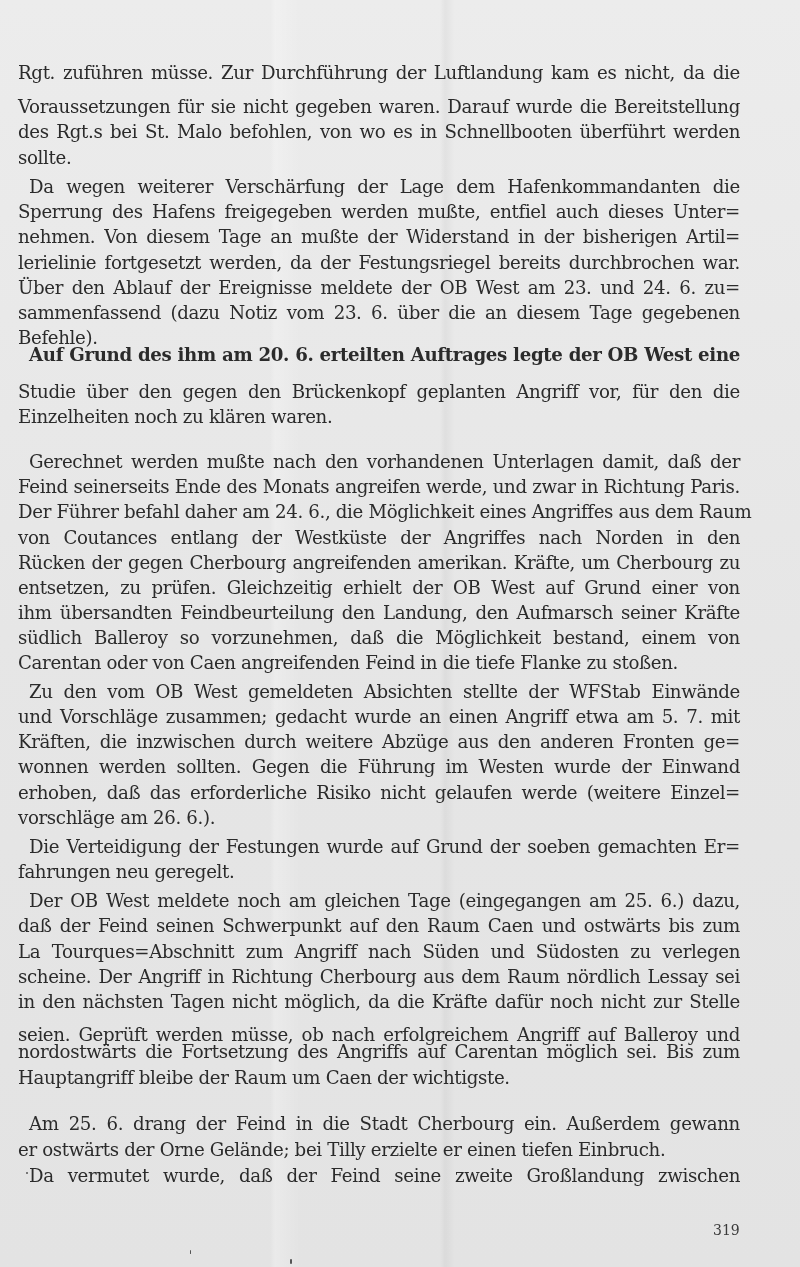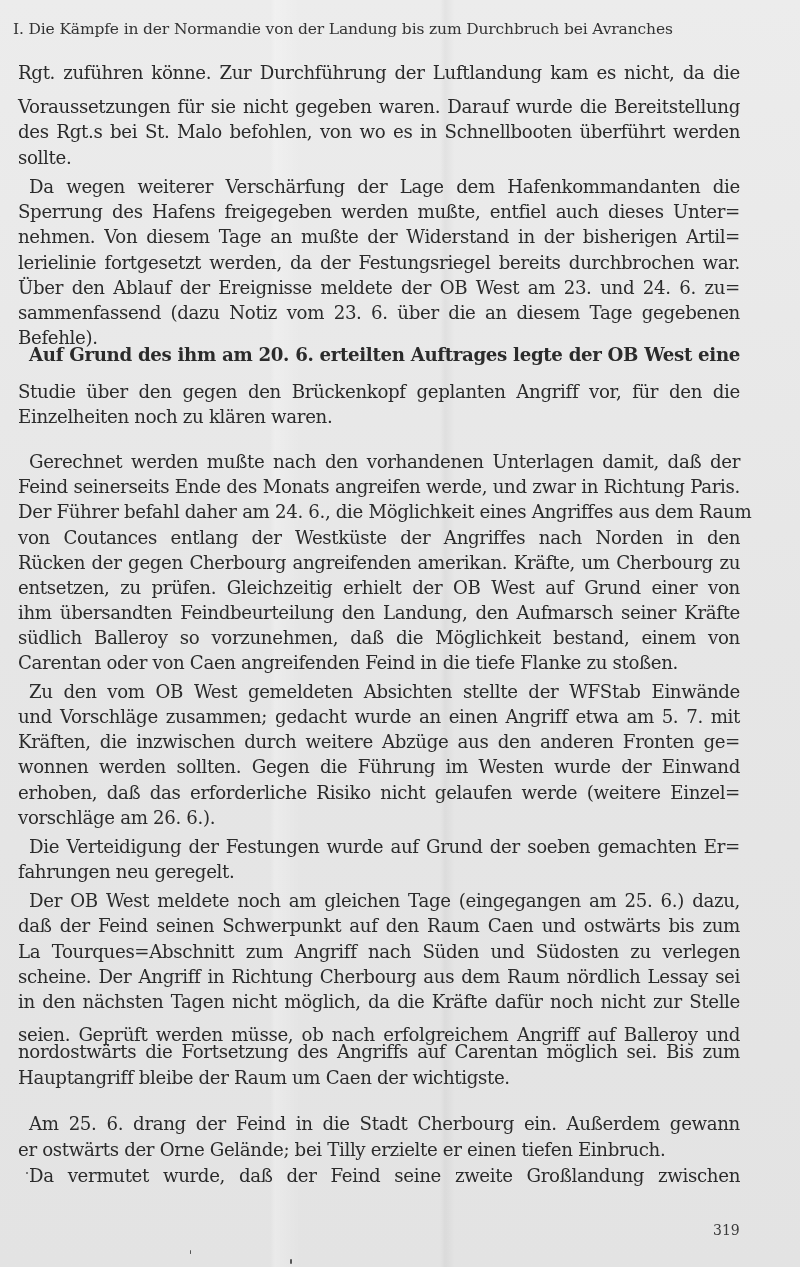--- a/index.html
+++ b/index.html
@@ -34,24 +34,23 @@
   .folio {
     position:absolute; left:713px; top:1222px;
     font-size:14px; color:#3a3a3a;
   }
   .speck { position:absolute; width:2px; height:2px; background:#555; border-radius:1px; }
 </style>
 </head>
 <body>
 
 <div class="page">
-  <div class="running-head">I. Die Kämpfe in der Normandie von der Landung bis zum Durchbruch bei Avranches</div>
 
   <div class="body-text" id="body-text">
-      <div class="line" style="top: 62px;">Rgt. zuführen könne. Zur Durchführung der Luftlandung kam es nicht, da die</div>
+      <div class="line" style="top: 62px;">Rgt. zuführen müsse. Zur Durchführung der Luftlandung kam es nicht, da die</div>
       <div class="line" style="top: 96px;">Voraussetzungen für sie nicht gegeben waren. Darauf wurde die Bereitstellung</div>
       <div class="line" style="top: 121px;">des Rgt.s bei St. Malo befohlen, von wo es in Schnellbooten überführt werden</div>
       <div class="line last" style="top: 147px;">sollte.</div>
       <div class="line indent" style="top: 176px;">Da wegen weiterer Verschärfung der Lage dem Hafenkommandanten die</div>
       <div class="line" style="top: 201px;">Sperrung des Hafens freigegeben werden mußte, entfiel auch dieses Unter=</div>
       <div class="line" style="top: 226px;">nehmen. Von diesem Tage an mußte der Widerstand in der bisherigen Artil=</div>
       <div class="line" style="top: 252px;">lerielinie fortgesetzt werden, da der Festungsriegel bereits durchbrochen war.</div>
       <div class="line" style="top: 277px;">Über den Ablauf der Ereignisse meldete der OB West am 23. und 24. 6. zu=</div>
       <div class="line" style="top: 302px;">sammenfassend (dazu Notiz vom 23. 6. über die an diesem Tage gegebenen</div>
       <div class="line last" style="top: 327px;">Befehle).</div>

